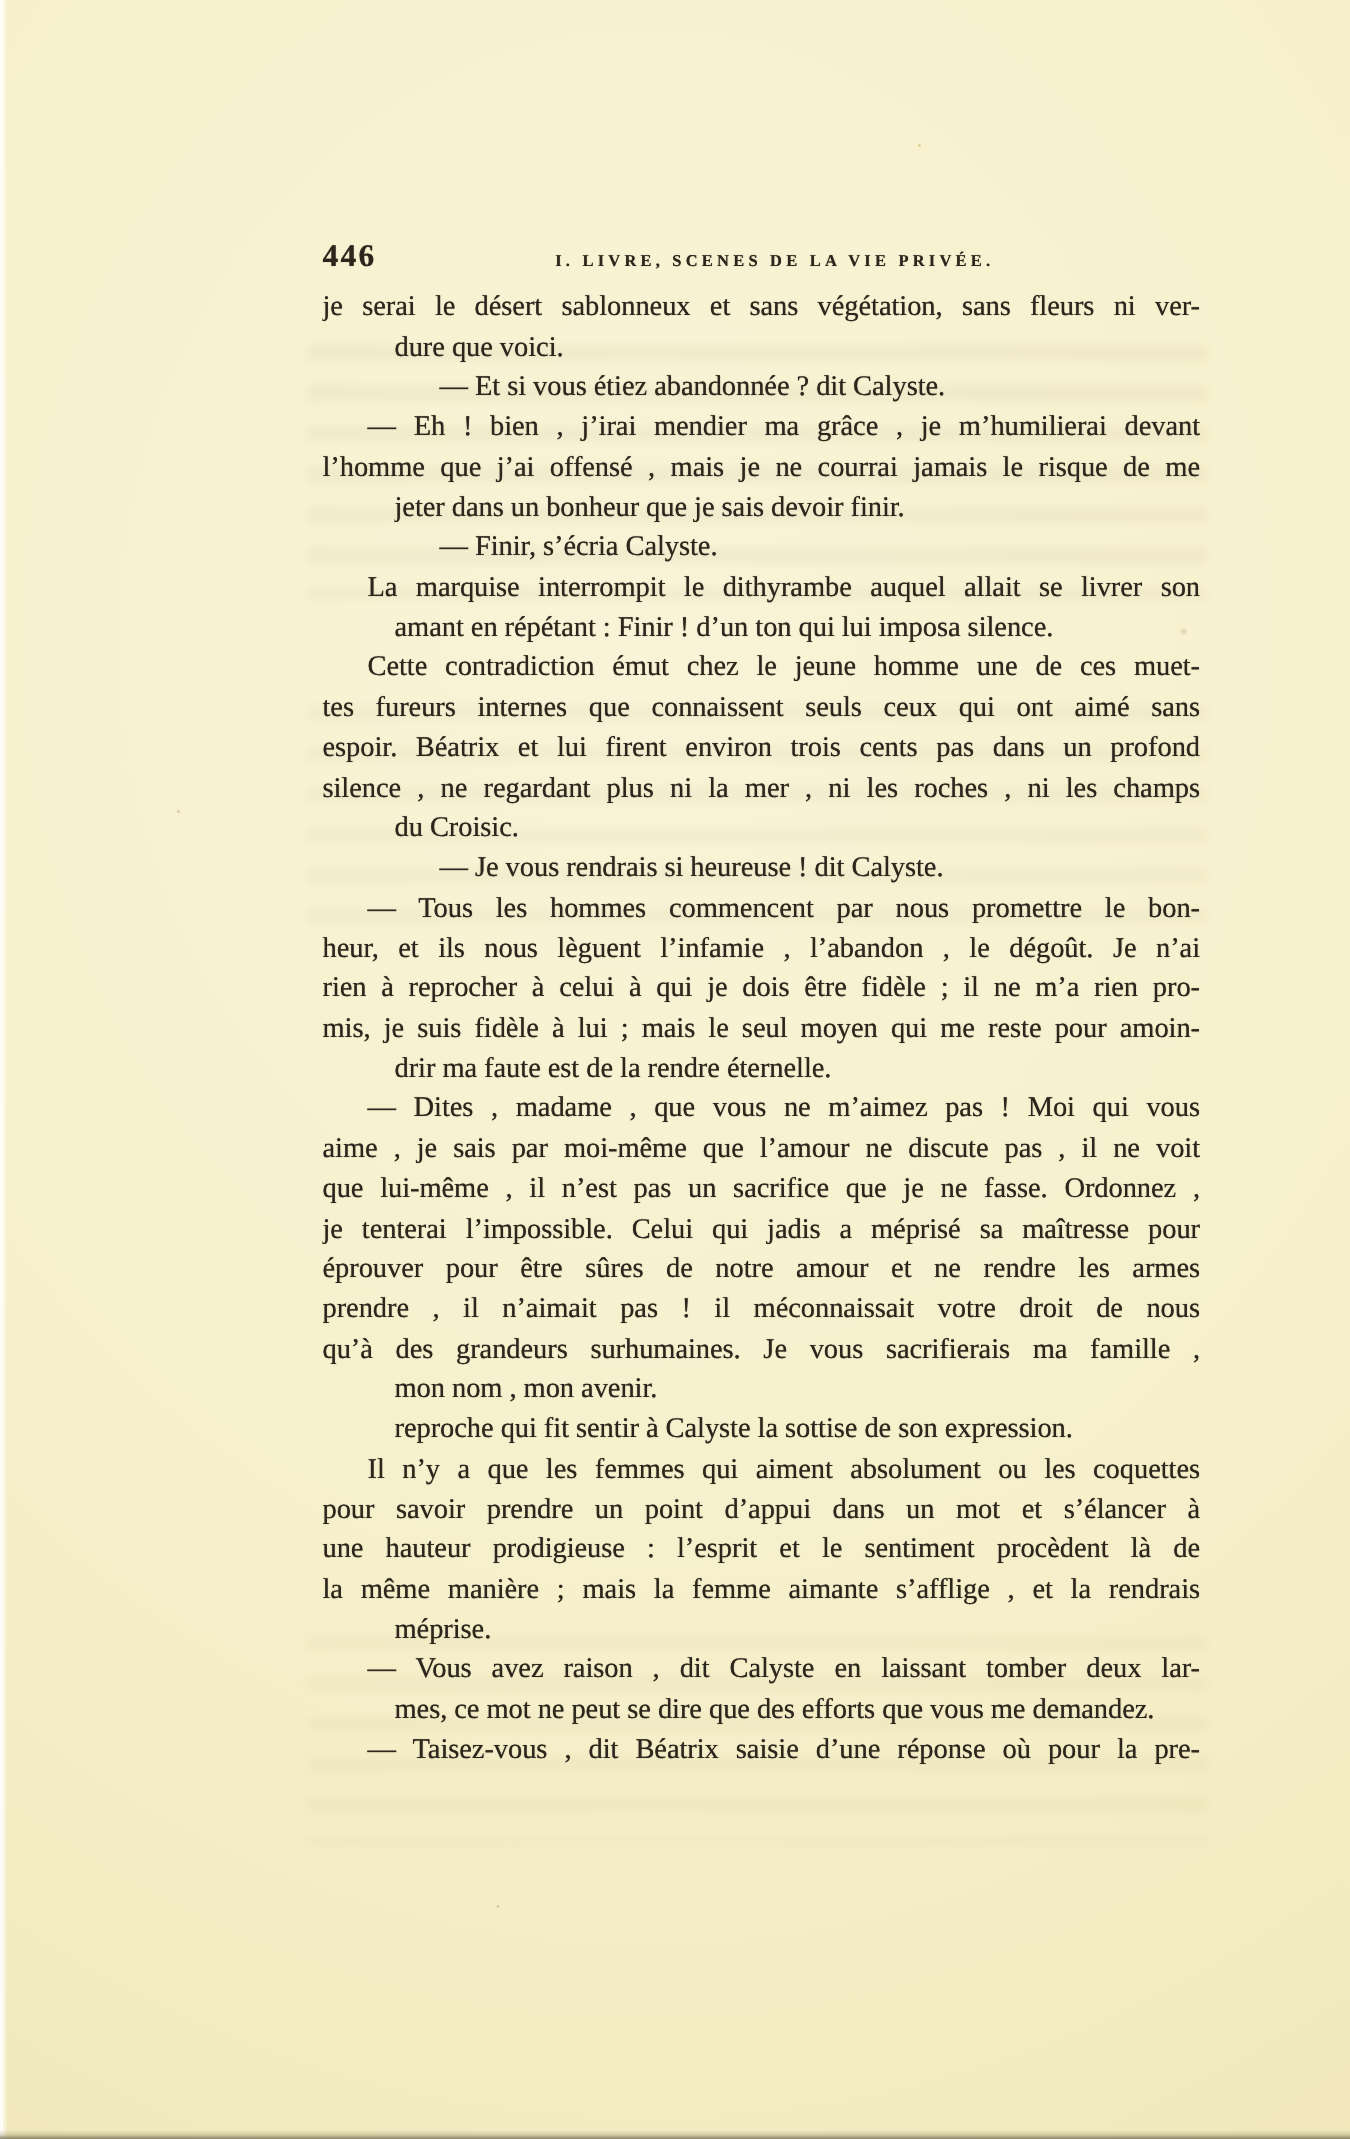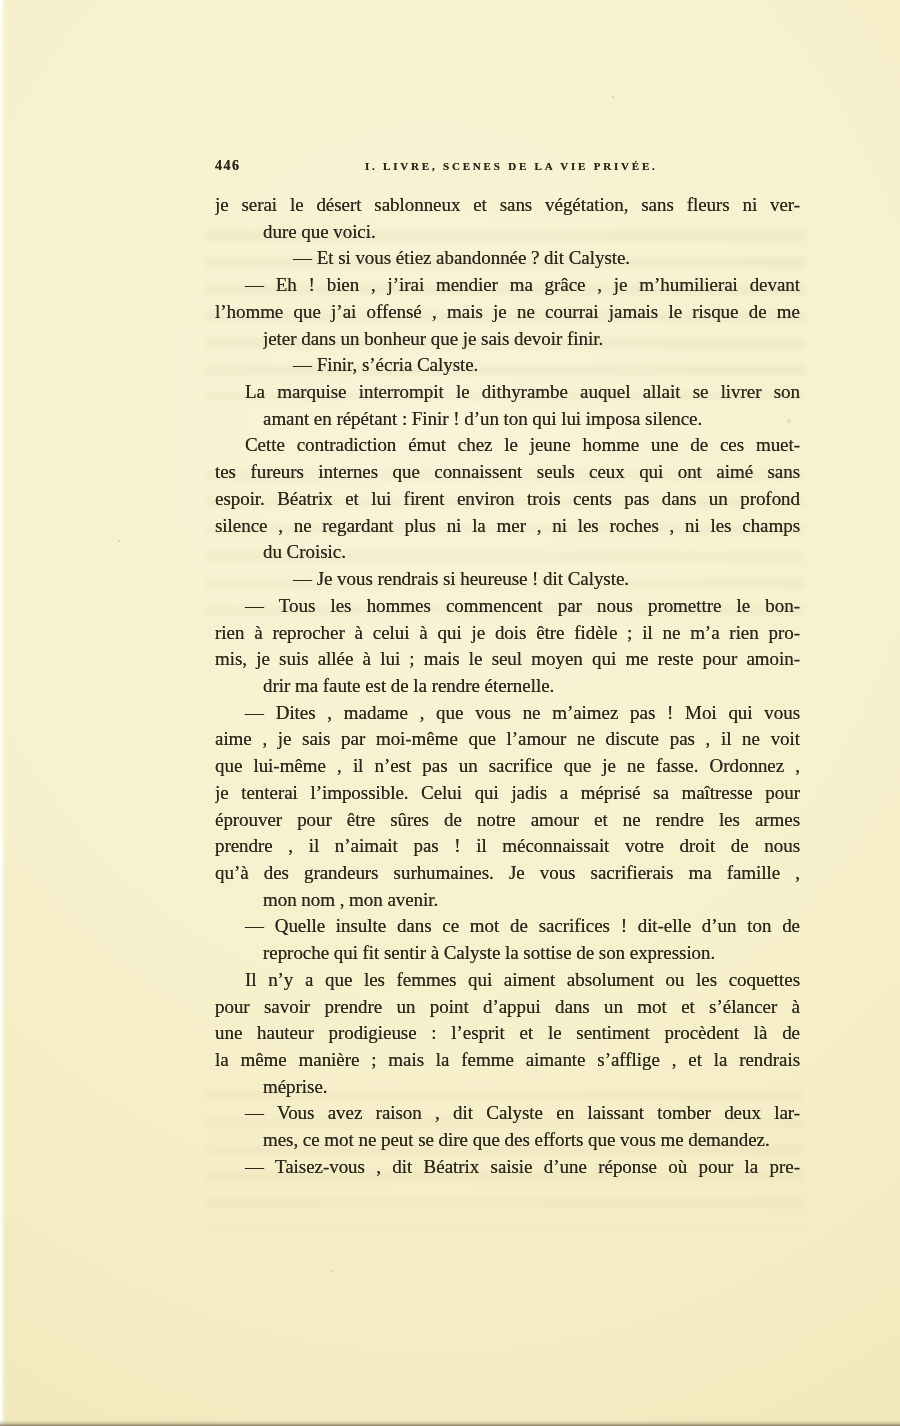--- a/index.html
+++ b/index.html
@@ -49,21 +49,21 @@
                700px 820px 0 rgba(120,100,50,.2),
                331px 1270px 0 rgba(170,130,60,.3),
                788px 420px 0 1px rgba(150,120,60,.18);
   }
   
   .header{
     position:absolute;left:215px;top:158px;width:585px;
     display:flex;align-items:baseline;
   }
   .pagenum{
-    font-size:14px;font-weight:700;letter-spacing:1.5px;
+    font-size:21px;font-weight:700;letter-spacing:1.5px;
     text-shadow:0 0 .5px rgba(44,38,28,.75);
   }
   .running-title{
     flex:1;text-align:center;
     font-size:11px;font-weight:700;letter-spacing:2.8px;
     padding-right:18px;
     text-shadow:0 0 .5px rgba(44,38,28,.7);
     white-space:nowrap;
   }
   
@@ -107,32 +107,32 @@
       <div class="line indent eop">— Finir, s’écria Calyste.</div>
       <div class="line indent">La marquise interrompit le dithyrambe auquel allait se livrer son</div>
       <div class="line eop">amant en répétant : Finir ! d’un ton qui lui imposa silence.</div>
       <div class="line indent">Cette contradiction émut chez le jeune homme une de ces muet-</div>
       <div class="line">tes fureurs internes que connaissent seuls ceux qui ont aimé sans</div>
       <div class="line">espoir. Béatrix et lui firent environ trois cents pas dans un profond</div>
       <div class="line">silence , ne regardant plus ni la mer , ni les roches , ni les champs</div>
       <div class="line eop">du Croisic.</div>
       <div class="line indent eop">— Je vous rendrais si heureuse ! dit Calyste.</div>
       <div class="line indent">— Tous les hommes commencent par nous promettre le bon-</div>
+      <div class="line">heur, et ils nous lèguent l’infamie , l’abandon , le dégoût. Je n’ai</div>
       <div class="line">rien à reprocher à celui à qui je dois être fidèle ; il ne m’a rien pro-</div>
-      <div class="line">mis, je suis allée à lui ; mais le seul moyen qui me reste pour amoin-</div>
+      <div class="line">mis, je suis fidèle à lui ; mais le seul moyen qui me reste pour amoin-</div>
       <div class="line eop">drir ma faute est de la rendre éternelle.</div>
       <div class="line indent">— Dites , madame , que vous ne m’aimez pas ! Moi qui vous</div>
       <div class="line">aime , je sais par moi-même que l’amour ne discute pas , il ne voit</div>
       <div class="line">que lui-même , il n’est pas un sacrifice que je ne fasse. Ordonnez ,</div>
       <div class="line">je tenterai l’impossible. Celui qui jadis a méprisé sa maîtresse pour</div>
       <div class="line">éprouver pour être sûres de notre amour et ne rendre les armes</div>
       <div class="line">prendre , il n’aimait pas ! il méconnaissait votre droit de nous</div>
       <div class="line">qu’à des grandeurs surhumaines. Je vous sacrifierais ma famille ,</div>
       <div class="line eop">mon nom , mon avenir.</div>
-      <div class="line indent">— Quelle insulte dans ce mot de sacrifices ! dit-elle d’un ton de</div>
       <div class="line eop">reproche qui fit sentir à Calyste la sottise de son expression.</div>
       <div class="line indent">Il n’y a que les femmes qui aiment absolument ou les coquettes</div>
       <div class="line">pour savoir prendre un point d’appui dans un mot et s’élancer à</div>
       <div class="line">une hauteur prodigieuse : l’esprit et le sentiment procèdent là de</div>
       <div class="line">la même manière ; mais la femme aimante s’afflige , et la rendrais</div>
       <div class="line eop">méprise.</div>
       <div class="line indent">— Vous avez raison , dit Calyste en laissant tomber deux lar-</div>
       <div class="line eop">mes, ce mot ne peut se dire que des efforts que vous me demandez.</div>
       <div class="line indent">— Taisez-vous , dit Béatrix saisie d’une réponse où pour la pre-</div>
     </div>

